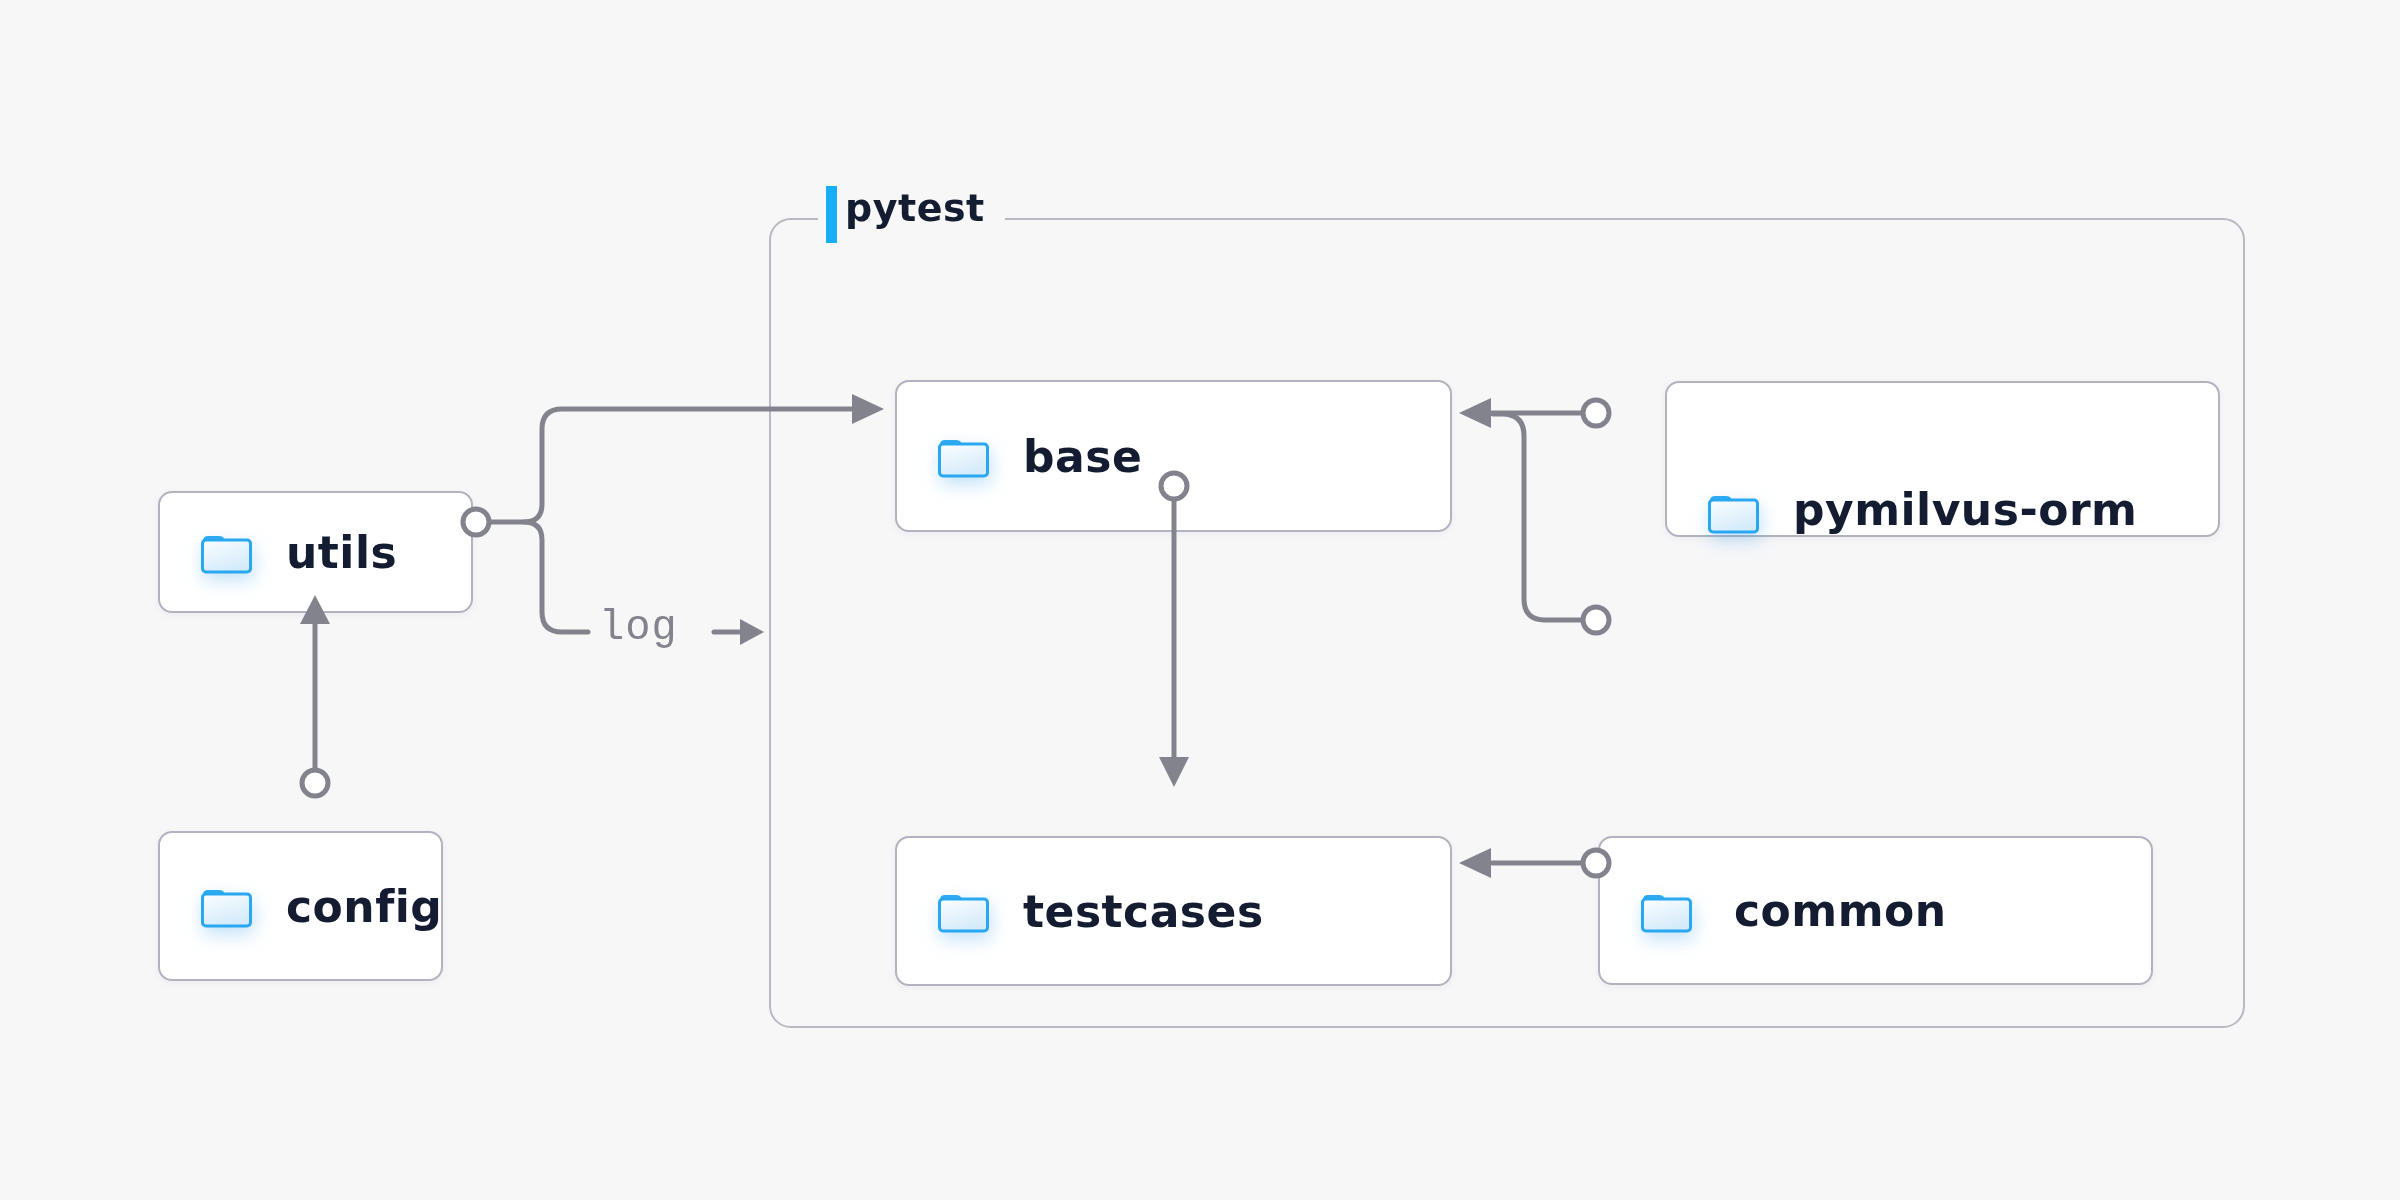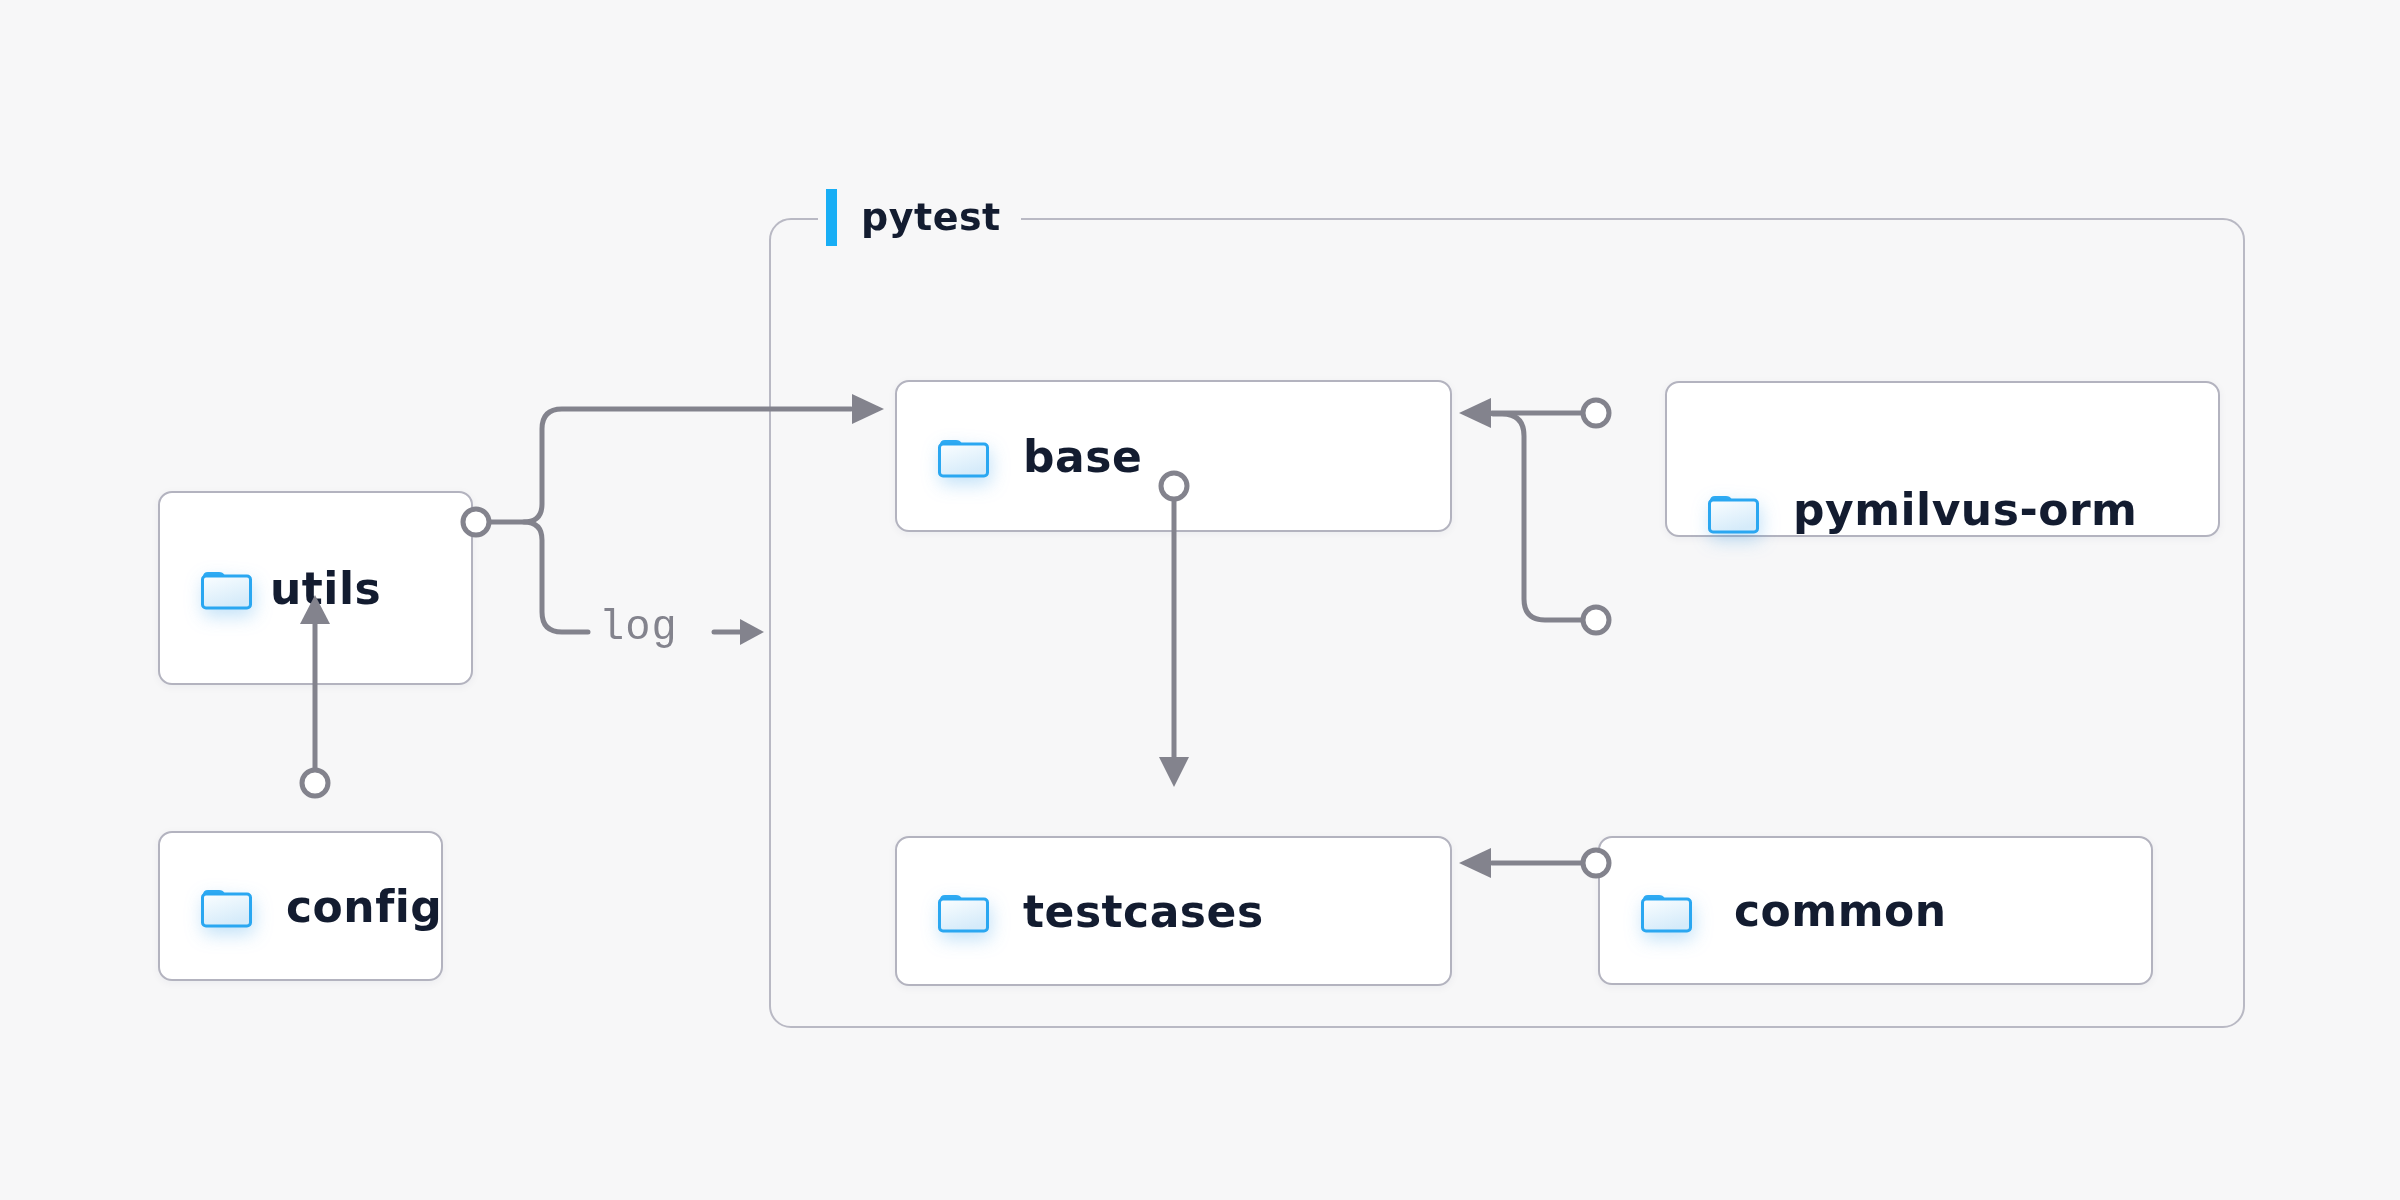--- a/index.html
+++ b/index.html
@@ -24,21 +24,21 @@
 
   
   .container-box{
     position:absolute;left:769px;top:218px;width:1476px;height:810px;
     border:2px solid var(--container-border);
     border-radius:22px;
     z-index:1;
   }
   .container-label{
     position:absolute;left:818px;top:186px;height:62px;
-    display:flex;align-items:center;gap:24px;
+    display:flex;gap:8px;
     background:var(--bg);
     padding:0 20px 0 8px;
     z-index:4;
   }
   .accent-bar{
     display:inline-block;width:11px;height:57px;
     background:var(--accent);
   }
   .container-label-text{
     font-size:38px;font-weight:600;color:var(--text);
@@ -58,21 +58,21 @@
     margin-top:48px;
   }
   .node-label{
     font-size:44px;font-weight:600;color:var(--text);
     letter-spacing:.5px;
     white-space:nowrap;
   }
   .folder{display:inline-flex;filter:drop-shadow(2px 7px 9px rgba(40,150,230,.28));}
   .folder svg{width:56px;height:46px;}
 
-  .n-utils    {left:158px; top:443px; width:315px; height:194px;gap:16px;}
+  .n-utils    {left:158px; top:443px; width:315px; height:122px;}
   .n-config   {left:158px; top:783px; width:285px; height:150px;}
   .n-base     {left:895px; top:332px; width:557px; height:152px;}
   .n-testcases{left:895px; top:788px; width:557px; height:150px;}
   .n-pymilvus {left:1665px;top:333px; width:555px; height:156px;align-items:flex-end;}
   .n-check    {left:1598px;top:541px; width:555px; height:147px;}
   .n-common   {left:1598px;top:788px; width:555px; height:149px;gap:40px;}
 
   
   .edges{
     position:absolute;left:0;top:0;width:2400px;height:1200px;

